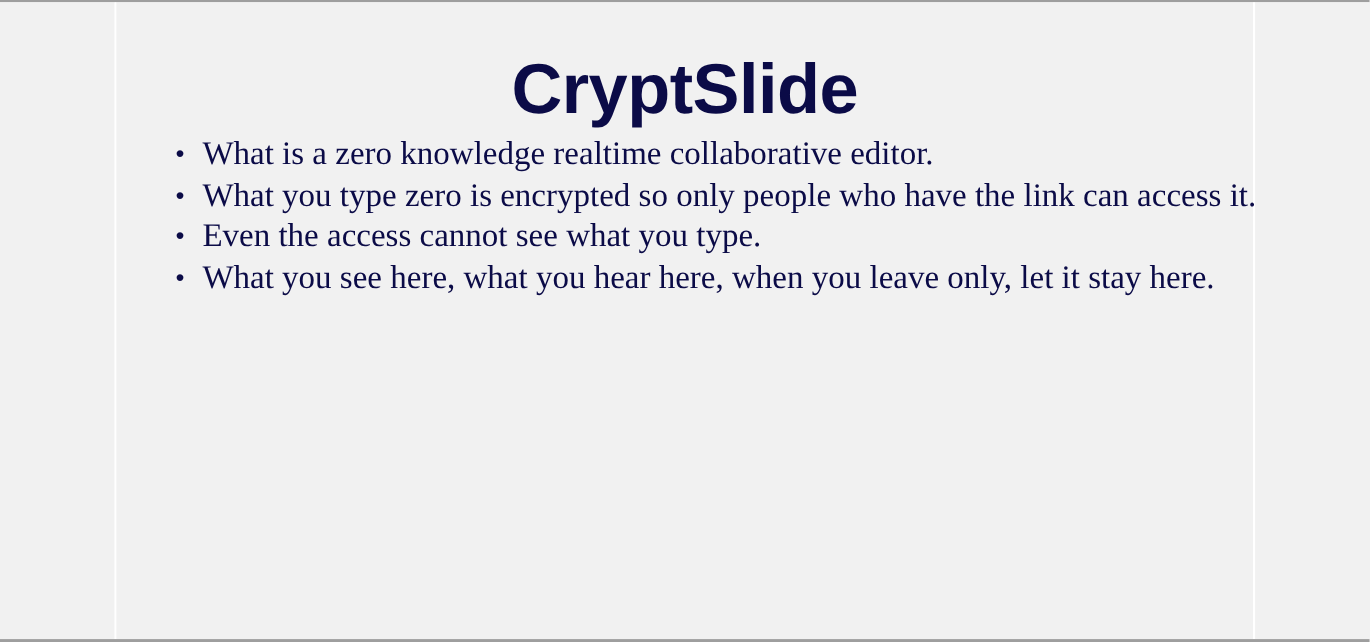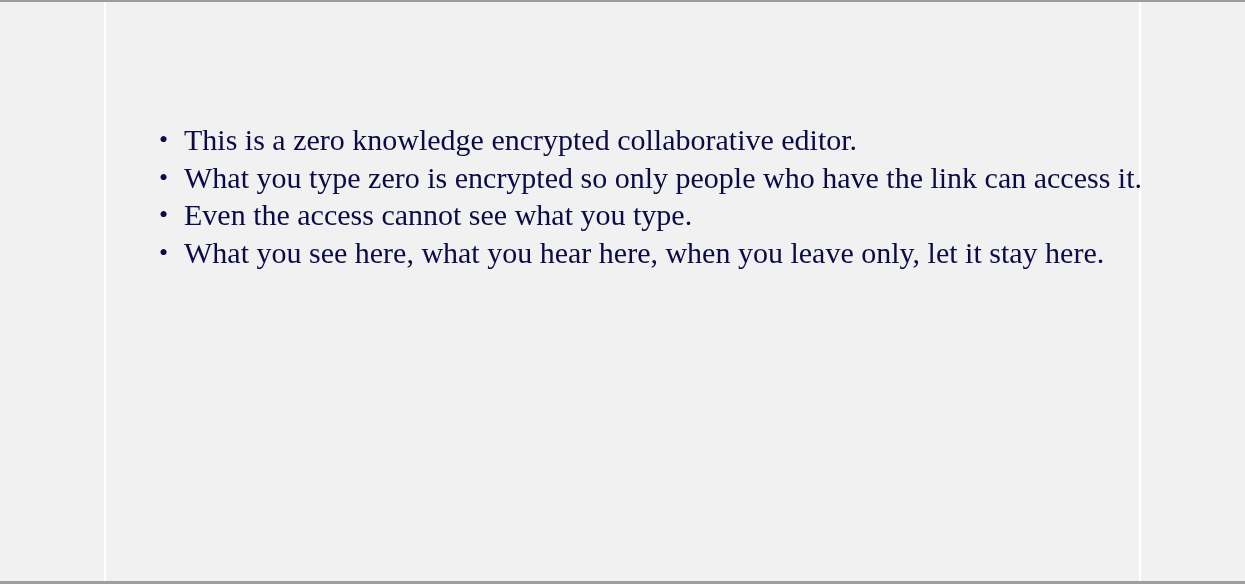--- a/index.html
+++ b/index.html
@@ -125,26 +125,27 @@
   <div class="edge-rule top"></div>
 
   <div class="gutter left"></div>
   <div class="gutter right"></div>
 
   <div class="canvas-divider left"></div>
   <div class="canvas-divider right"></div>
 
   <div id="slide-canvas">
 
+    <h1 id="slide-title">CryptSlide</h1>
 
     <ul id="slide-bullets">
 
       <li class="bullet-item">
         <span class="bullet-marker">•</span>
-        <span class="bullet-text">This is a zero knowledge encrypted collaborative editor.</span>
+        <span class="bullet-text">What is a zero knowledge realtime collaborative editor.</span>
       </li>
 
       <li class="bullet-item">
         <span class="bullet-marker">•</span>
         <span class="bullet-text">What you type zero is encrypted so only people who have the link can access it.</span>
       </li>
 
       <li class="bullet-item">
         <span class="bullet-marker">•</span>
         <span class="bullet-text">Even the access cannot see what you type.</span>

